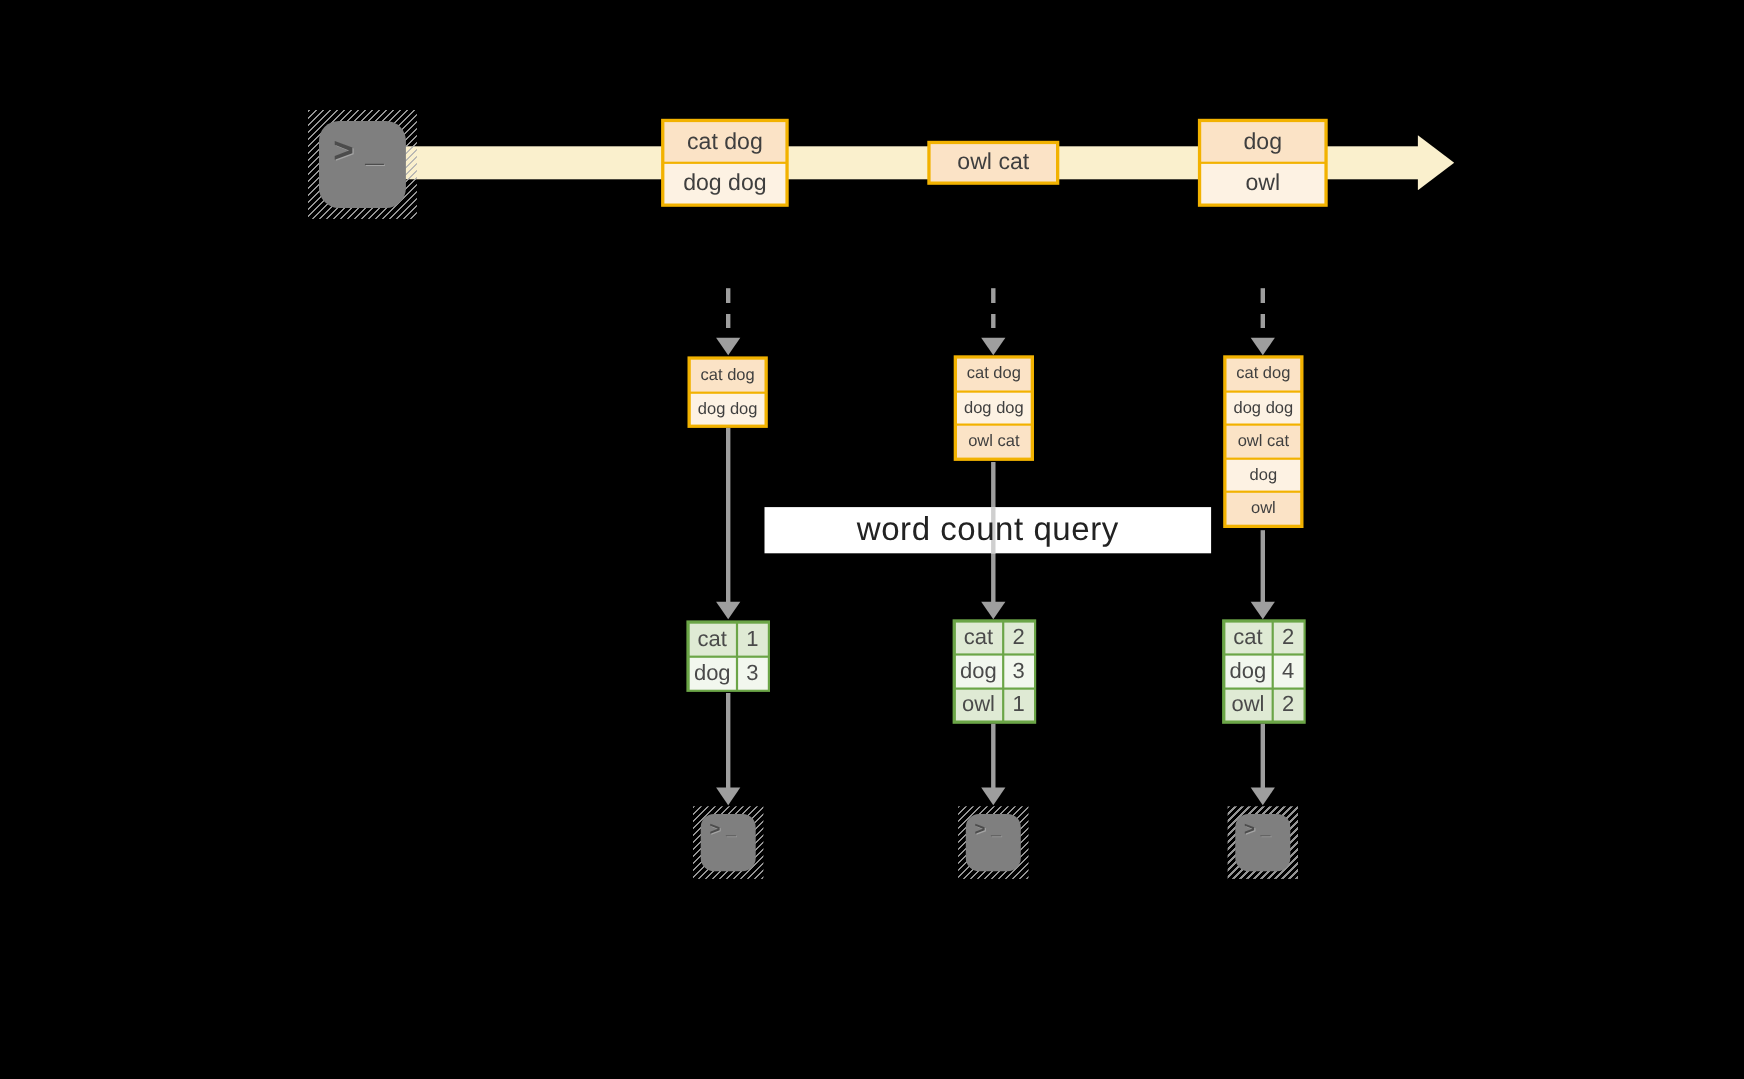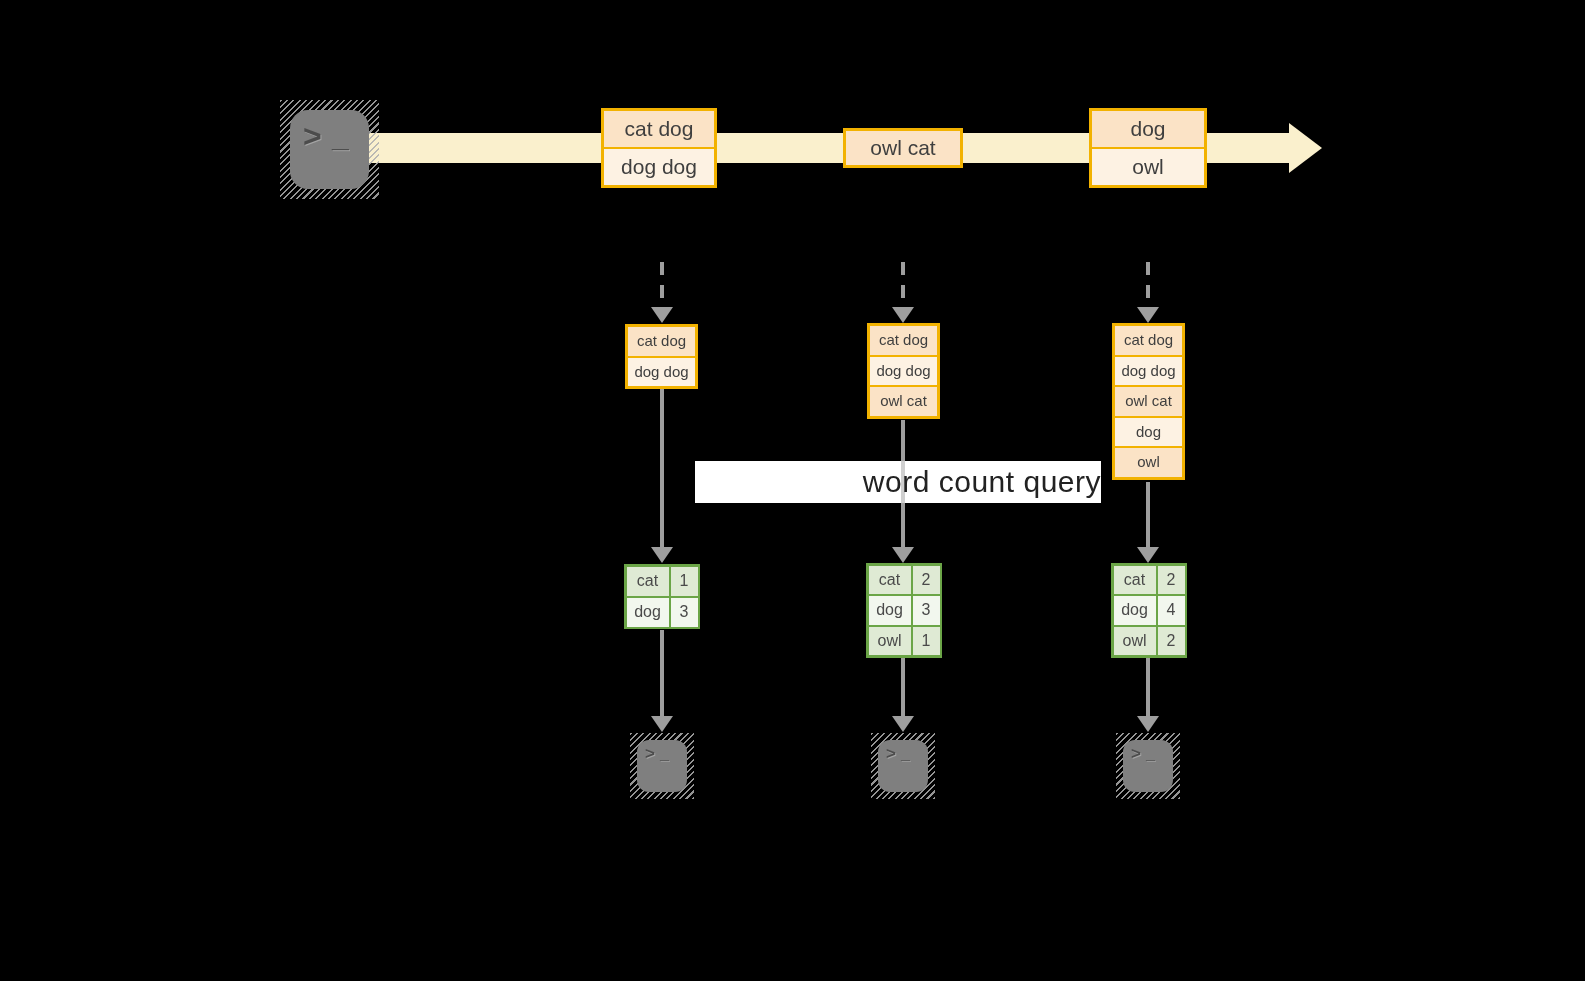--- a/index.html
+++ b/index.html
@@ -17,35 +17,35 @@
   
   .obox{background:var(--gold);display:flex;flex-direction:column;gap:2px;padding:3px;box-sizing:border-box;}
   .obox .row{color:var(--ink);text-align:center;}
   .obox .row:nth-child(odd){background:var(--peach);}
   .obox .row:nth-child(even){background:var(--cream);}
   .ebox .row{height:36px;line-height:36px;font-size:21px;}
   .ebox1 .row{height:34px;line-height:34px;}
   .batch .row{height:28.5px;line-height:28.5px;font-size:15px;}
   
   .gtable{background:var(--green);display:grid;grid-template-columns:1fr 27px;gap:2px;padding:2.5px;box-sizing:border-box;}
-  .gtable .cell{color:#4a4a4a;font-size:16px;display:flex;align-items:center;justify-content:center;background:var(--gcellB);}
+  .gtable .cell{color:#4a4a4a;font-size:20px;display:flex;align-items:center;justify-content:center;background:var(--gcellB);}
   .gtable .cell.rA{background:var(--gcellA);}
   .g2 .cell{height:29px;}
   .g3 .cell{height:28.5px;}
   
   .vline{width:3.5px;background:var(--arrow);}
   .vdash{width:3.5px;background:repeating-linear-gradient(to bottom,var(--arrow) 0 13px,rgba(0,0,0,0) 13px 23px);}
   .head-down{width:0;height:0;border-left:11px solid transparent;border-right:11px solid transparent;border-top:16px solid var(--arrow);}
   
   .term{background:repeating-linear-gradient(135deg,rgba(175,175,175,.85) 0 1.5px,rgba(0,0,0,0) 1.5px 4.5px);}
   .term-body{position:absolute;background:var(--icon);}
   .term-glyph{position:absolute;color:#4c4c4c;font-weight:bold;text-shadow:1px 1px 0 rgba(210,210,210,.45);}
   .term-cursor{position:absolute;color:#4c4c4c;font-weight:bold;text-shadow:1px 1px 0 rgba(210,210,210,.45);}
   
-  .banner{background:#fff;display:flex;align-items:center;justify-content:flex-end;}
+  .banner{background:#fff;display:flex;align-items:center;justify-content:center;}
   .banner-line{position:absolute;width:3.5px;background:#cfcfcf;top:0;bottom:0;}
   .banner-text{position:relative;font-size:30px;color:#222;letter-spacing:.5px;}
 </style>
 </head>
 <body>
 
 <div id="stage" style="--band: #faf0cd; --gold: #f2b200; --peach: #fbe3c6; --cream: #fdf2e3; --green: #6ba547; --gcellA: #dfead4; --gcellB: #f2f7ee; --arrow: #9e9e9e; --icon: #7f7f7f;">
 
   <div class="abs band" style="left:360px;top:133px;width:930px;height:30px;"></div>
   <div class="abs band-head" style="left:1289px;top:123px;"></div>

